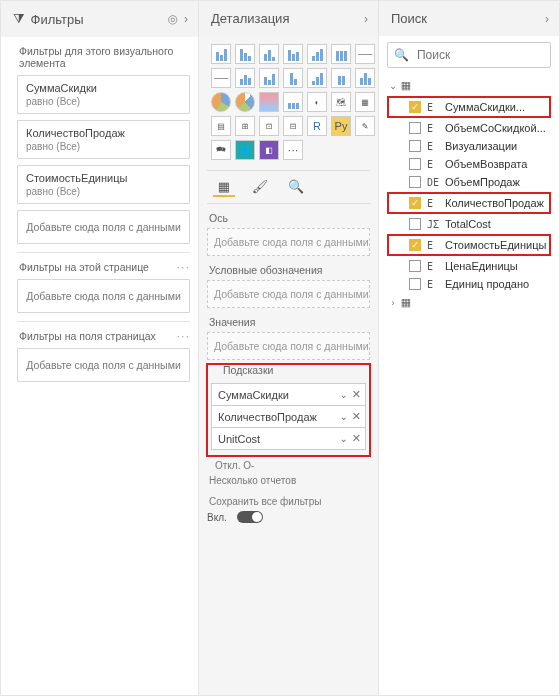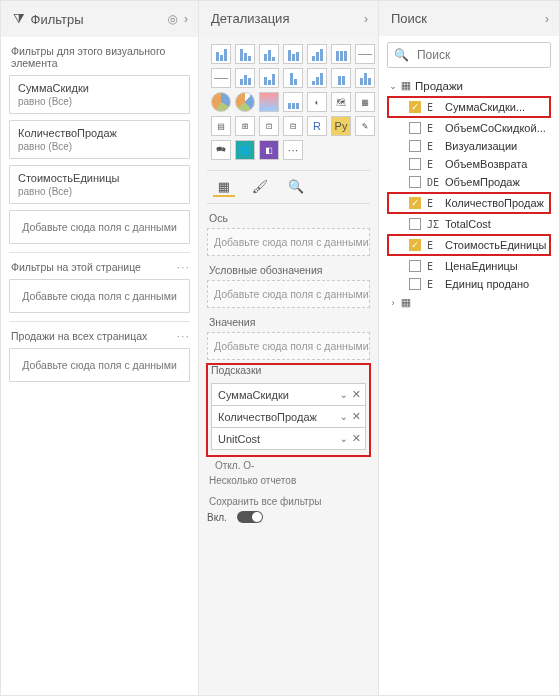--- a/index.html
+++ b/index.html
@@ -18,21 +18,21 @@
   .filters-pane { width: 200px; background: #fff; }
   .viz-pane { width: 180px; }
   .fields-pane { width: 180px; border-right: none; background: #fff; }
   .pane-header {
     display: flex; align-items: center; padding: 10px 10px 10px 12px;
     font-size: 13px; color: #555; background: #f3f3f3;
   }
   .pane-header .spacer { flex: 1; }
   .pane-header .icon { margin-left: 6px; color: #888; font-size: 12px; }
   .funnel { margin-right: 6px; font-size: 13px; color: #555; }
-  .filters-body { padding: 0 8px 8px 8px; overflow-y: auto; flex: 1; }
+  .filters-body { padding: 0 8px 8px 16px; overflow-y: auto; flex: 1; }
   .filter-section-label { font-size: 10.5px; color: #666; margin: 8px 0 6px 2px; }
   .more-dots { float: right; color: #999; letter-spacing: 1px; }
   .filter-card {
     border: 1px solid #d6d6d6; background: #fff; border-radius: 1px;
     padding: 6px 8px; margin-bottom: 6px; color: #444;
   }
   .filter-card .fname { font-size: 11px; }
   .filter-card .fstate { font-size: 10px; color: #888; margin-top: 2px; }
   .drop-zone {
     border: 1px solid #d6d6d6; background: #fff; border-radius: 1px;
@@ -137,21 +137,21 @@
         <div class="fstate">равно (Все)</div>
       </div>
       <div class="drop-zone">Добавьте сюда поля с данными</div>
       <hr class="section-hr">
       <div class="filter-section-label">
         <span>Фильтры на этой странице</span><span class="more-dots">···</span>
       </div>
       <div class="drop-zone">Добавьте сюда поля с данными</div>
       <hr class="section-hr">
       <div class="filter-section-label">
-        <span>Продажи на всех страницах</span><span class="more-dots">···</span>
+        <span>Фильтры на поля страницах</span><span class="more-dots">···</span>
       </div>
       <div class="drop-zone">Добавьте сюда поля с данными</div>
     </div>
   </div>
 
   <div class="pane viz-pane">
     <div class="pane-header">
       <span>Детализация</span>
       <span class="spacer"></span>
       <span class="icon">›</span>
@@ -255,21 +255,21 @@
       <div class="well-label">Ось</div>
       <div class="well-drop">Добавьте сюда поля с данными</div>
 
       <div class="well-label">Условные обозначения</div>
       <div class="well-drop">Добавьте сюда поля с данными</div>
 
       <div class="well-label">Значения</div>
       <div class="well-drop">Добавьте сюда поля с данными</div>
 
       <div class="highlight-red" style="margin-top:2px;">
-        <div class="well-label" style="margin-top:4px;padding-left:2px">Подсказки</div>
+        <div class="well-label" style="margin-top:4px;padding-left:14px">Подсказки</div>
         <div class="hint-group">
           <div class="hint-item">
             <span class="iname">СуммаСкидки</span>
             <span class="caret">⌄</span>
             <span class="x">✕</span>
           </div>
           <div class="hint-item">
             <span class="iname">КоличествоПродаж</span>
             <span class="caret">⌄</span>
             <span class="x">✕</span>
@@ -300,21 +300,20 @@
     </div>
     <div class="fields-body">
       <div class="search-box">
         <span class="sicon">🔍</span>
         <input type="text" placeholder="Поиск" style="">
       </div>
       <div id="fields-tree">
           <div class="tree-row">
             <span class="tree-caret">⌄</span>
             <span class="tree-tbl">▦</span>
-            <span class="tname">Продажи</span>
           </div>
           <div class="field-row hl">
             <span class="chk on">✓</span>
             <span class="ftype">Е</span>
             <span class="fname">СуммаСкидки...</span>
           </div>
           <div class="field-row">
             <span class="chk "></span>
             <span class="ftype">Е</span>
             <span class="fname">ОбъемСоСкидкой...</span>

